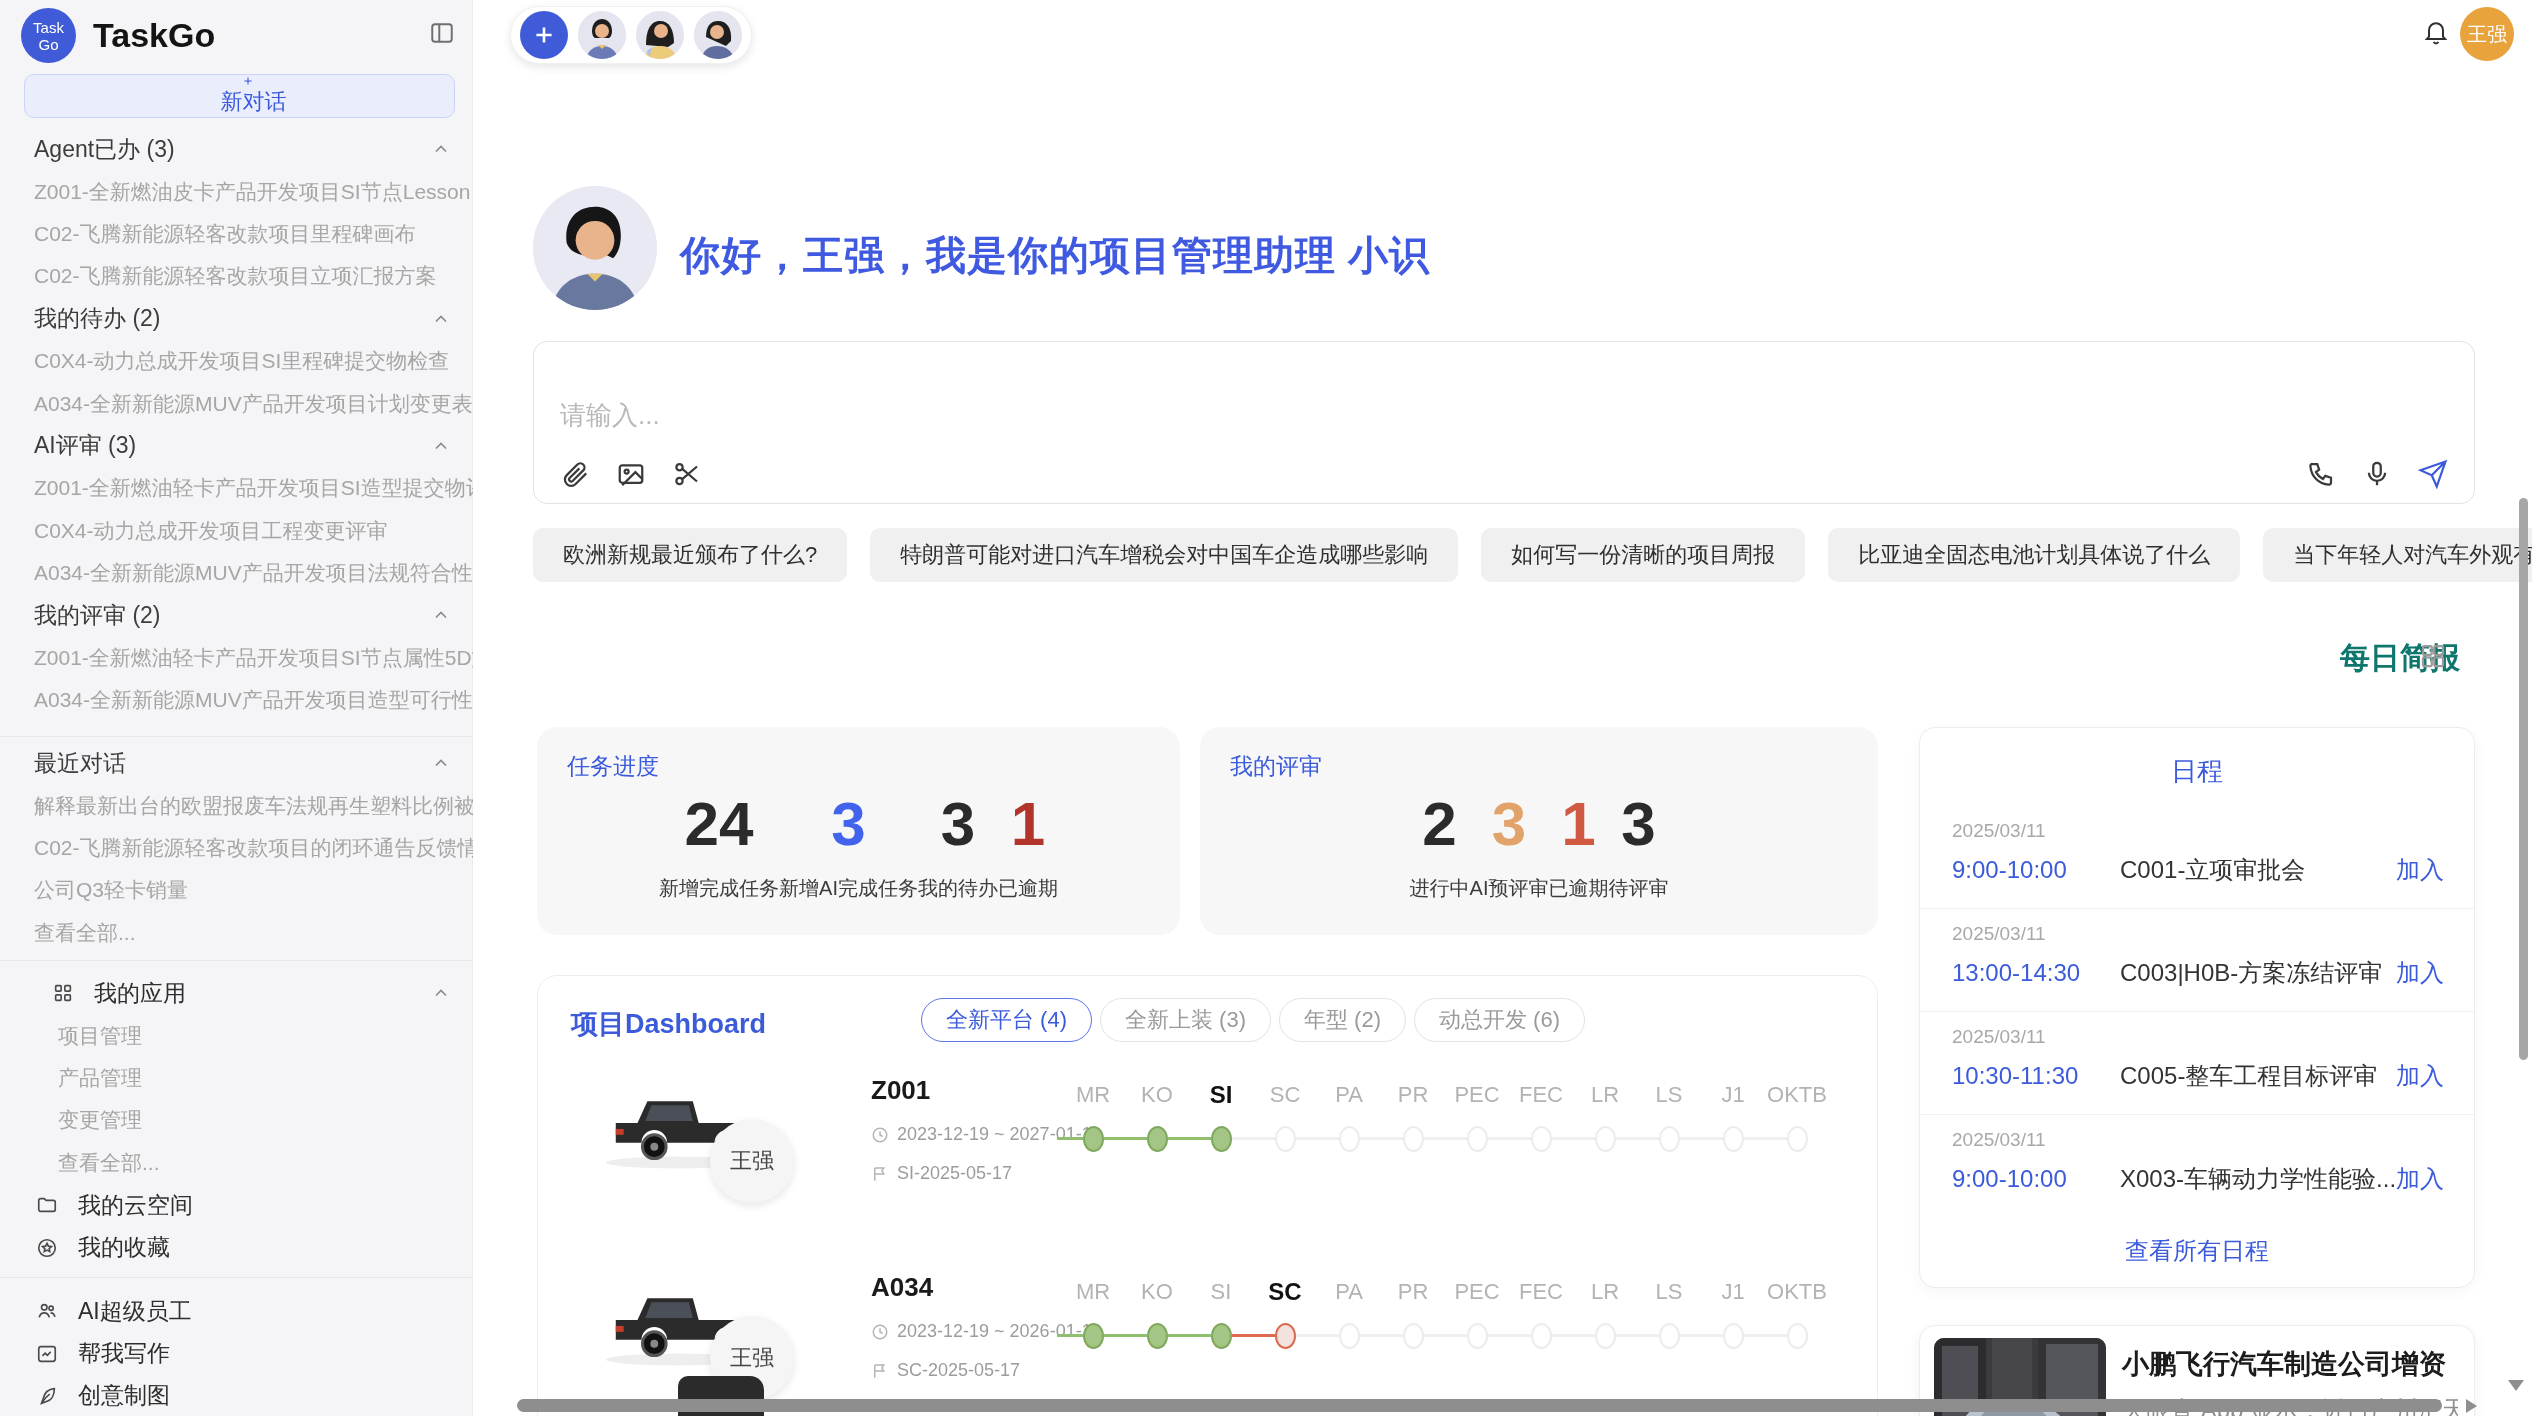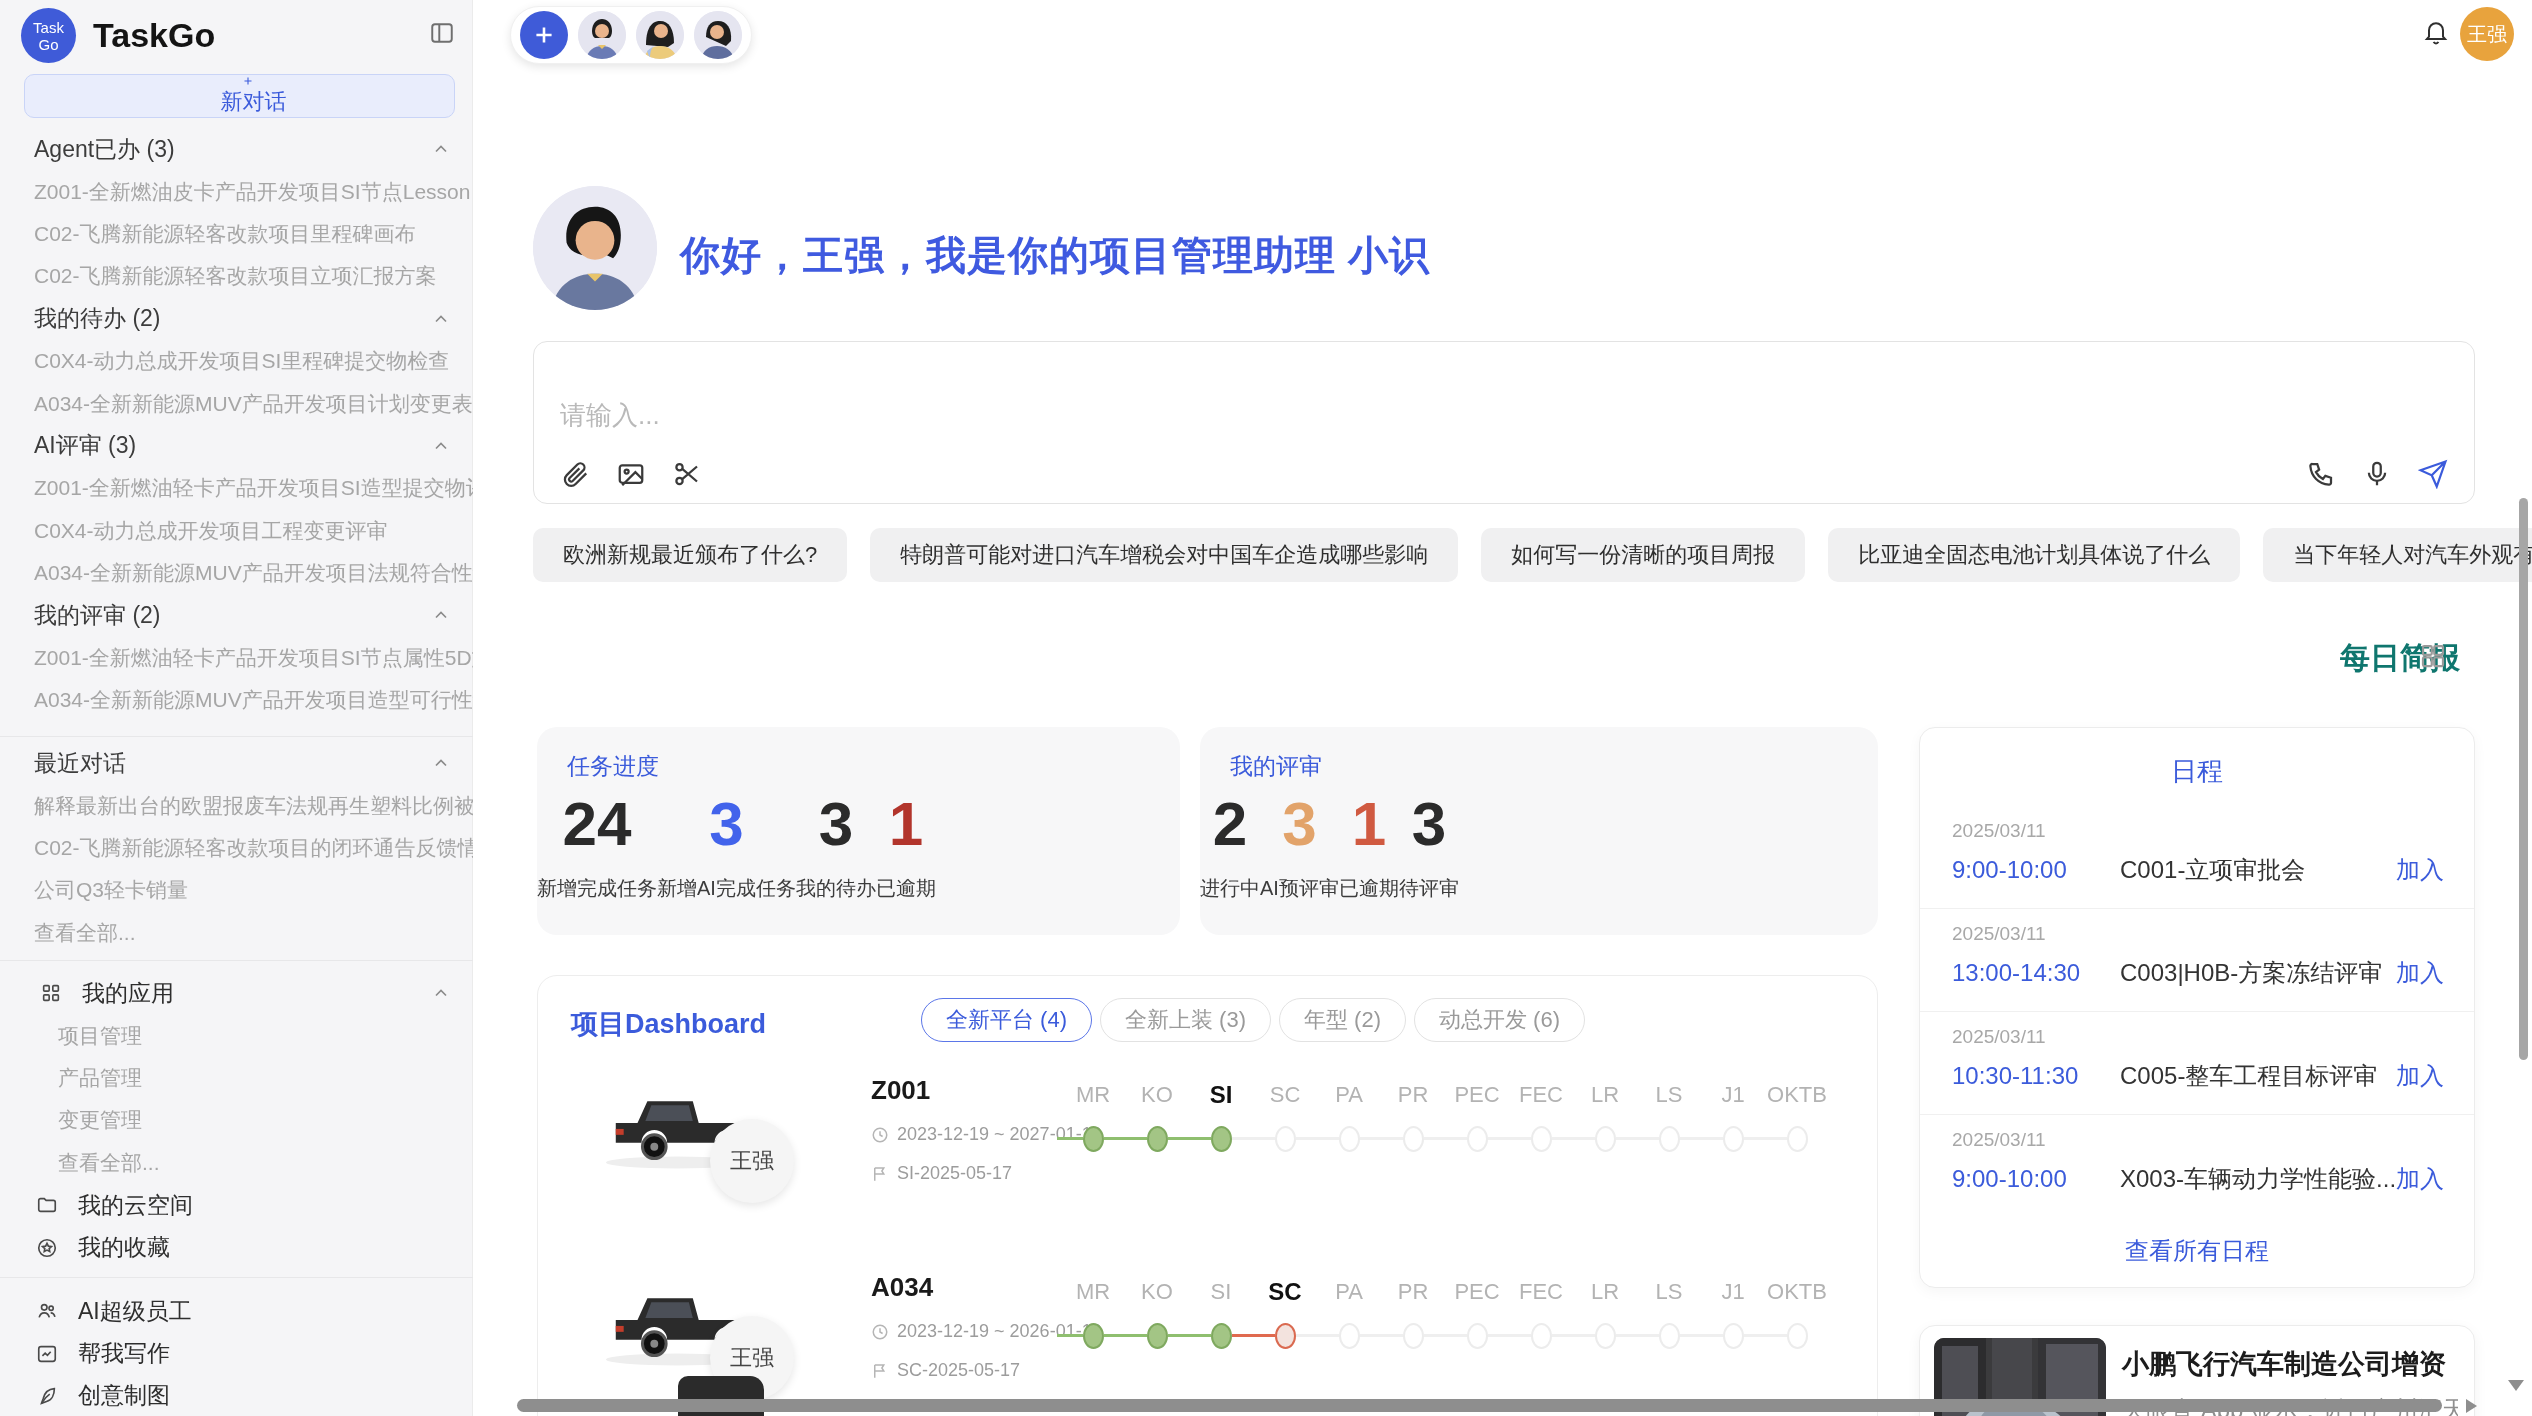--- a/index.html
+++ b/index.html
@@ -70,21 +70,21 @@
 
   
   .brief-title { position:absolute; left:518px; top:638px; width:1942px; text-align:right;
     font-size:30px; font-weight:700; color:#0f766e; }
   .brief-grid-ic { position:absolute; left:2418px; top:641px; color:#9a9a9a; cursor:pointer; }
 
   .stat-card { position:absolute; top:727px; height:208px; background:#f7f7f8; border-radius:20px; }
   .stat-card.c1 { left:537px; width:643px; }
   .stat-card.c2 { left:1200px; width:678px; }
   .stat-card-title { position:absolute; left:30px; top:24px; font-size:23px; color:#3b5bdb; }
-  .stat-row { position:absolute; left:0; top:60px; width:100%; display:flex; justify-content:flex-start; }
+  .stat-row { position:absolute; left:0; top:60px; width:100%; display:flex; justify-content:center; }
   .stat-col { text-align:center; }
   .stat-value { font-size:62px; font-weight:700; line-height:74px; }
   .stat-label { margin-top:14px; font-size:20px; color:#3c3c3c; }
 
   
   .dash-card { position:absolute; left:537px; top:975px; width:1341px; height:470px;
     background:#fff; border:1px solid #ededed; border-radius:20px; overflow:hidden; }
   .dash-title { position:absolute; left:33px; top:30px; font-size:27px; font-weight:600; color:#3b5bdb; }
   .dash-tabs { position:absolute; left:383px; top:22px; display:flex; gap:8px; }
   .dtab { height:44px; border-radius:22px; border:1px solid #e2e2e2; padding:0 24px;
@@ -241,21 +241,21 @@
     </div>
     <div class="side-line side-item">解释最新出台的欧盟报废车法规再生塑料比例被调至15%...</div>
     <div class="side-line side-item">C02-飞腾新能源轻客改款项目的闭环通告反馈情况</div>
     <div class="side-line side-item">公司Q3轻卡销量</div>
     <div class="side-line side-item">查看全部...</div>
   </div>
 
   <div class="divider" style="top:960px"></div>
 
   <div class="side-block" style="top:972px">
-    <div class="side-line side-sec-title icon-row" style="padding-left:40px">
+    <div class="side-line side-sec-title icon-row" style="padding-left:52px">
       <span class="ric">
           <svg width="22" height="22" viewBox="0 0 24 24" fill="none" stroke="currentColor" stroke-width="1.8">
             <rect x="4" y="4" width="6" height="6" rx="1"></rect>
             <rect x="14" y="4" width="6" height="6" rx="1"></rect>
             <rect x="4" y="14" width="6" height="6" rx="1"></rect>
             <rect x="14" y="14" width="6" height="6" rx="1"></rect>
           </svg>
         </span>
       <span>我的应用</span>
         <span class="flex1"></span>

